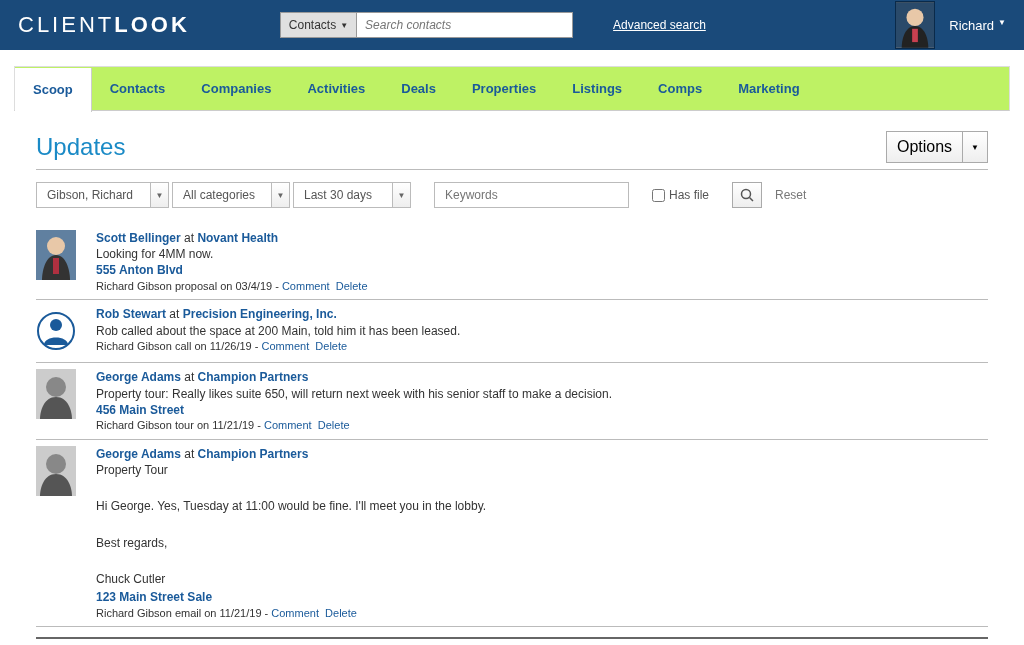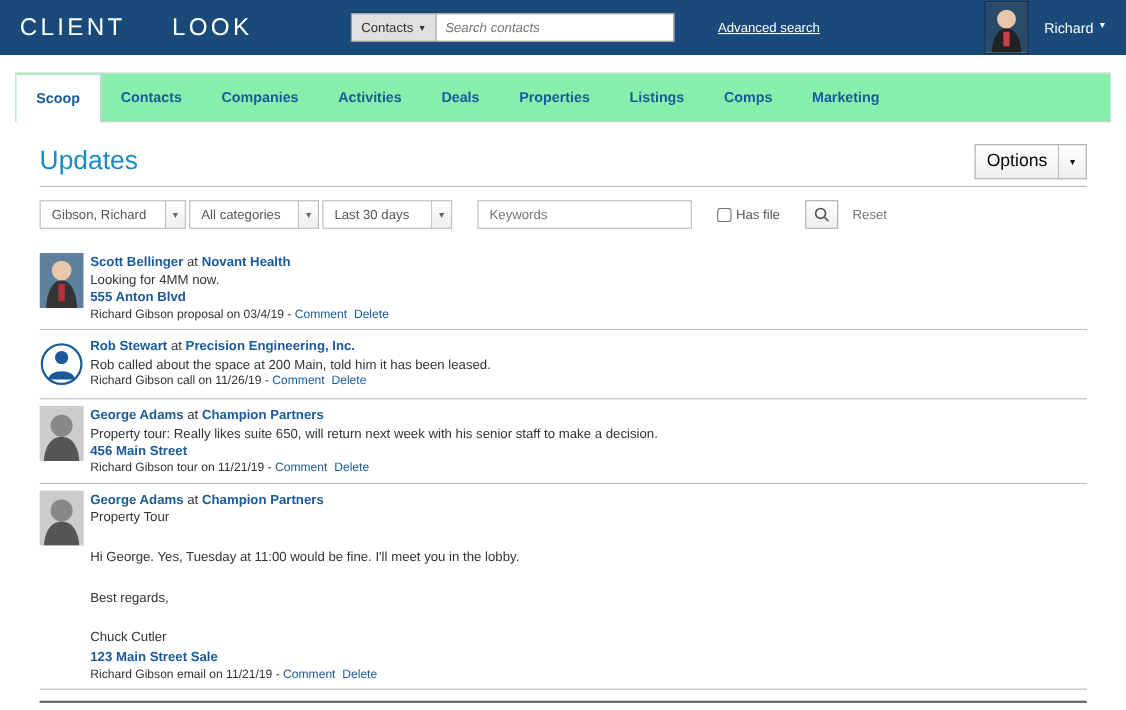--- a/index.html
+++ b/index.html
@@ -3,35 +3,35 @@
 <meta charset="utf-8">
 <style>
   * { box-sizing: border-box; margin: 0; padding: 0; }
   body { font-family: Verdana, Arial, sans-serif; font-size: 12px; color: #333; background: #fff; width: 1024px; }
   a { text-decoration: none; cursor: pointer; }
 
   
   .header { background: #1a4a7a; height: 50px; display: flex; align-items: center; padding: 0 18px; color: #fff; }
   .logo { font-size: 22px; letter-spacing: 3px; font-weight: 300; flex: 0 0 auto; }
   .logo .thin { font-weight: 200; }
-  .logo .bold { font-weight: 400; margin-left: 42px; }
+  .logo .bold { font-weight: 700; }
   .search-wrap { display: flex; align-items: center; margin-left: 90px; }
   .search-scope { background: #e0e0e0; border: 1px solid #999; height: 26px; padding: 0 8px; font-size: 12px; display: flex; align-items: center; gap: 4px; color: #333; }
   .search-scope .tri { font-size: 8px; }
   .search-input { height: 26px; width: 216px; border: 1px solid #999; border-left: none; padding: 0 8px; font-size: 12px; font-style: italic; color: #888; }
   .adv-search { color: #fff; text-decoration: underline; font-size: 12px; margin-left: 40px; }
   .header-right { margin-left: auto; display: flex; align-items: center; gap: 14px; }
   .avatar-box { width: 40px; height: 48px; background: linear-gradient(#8a6a4a, #d0b090); border: 1px solid #0a2a4a; position: relative; overflow: hidden; }
   .avatar-box svg { width: 100%; height: 100%; }
   .username { color: #fff; font-size: 13px; display: flex; align-items: flex-start; gap: 4px; }
   .username .tri { font-size: 8px; }
 
   
   .nav-wrap { padding: 16px 14px 0 14px; }
-  .nav-tabs { display: flex; border-bottom: 1px solid #ccc; background: #86efac; border: 1px solid #ddd; border-bottom: 1px solid #ccc; }
+  .nav-tabs { display: flex; border-bottom: 1px solid #ccc; background: #bef264; border: 1px solid #ddd; border-bottom: 1px solid #ccc; }
   .nav-tab { padding: 14px 18px; font-size: 13px; font-weight: bold; color: #1a5a9a; cursor: pointer; }
   .nav-tab.active { background: #fff; color: #1a5a9a; border-right: 1px solid #ccc; position: relative; top: 1px; margin-bottom: -1px; }
   .nav-tab:not(.active) { color: #1a5a9a; }
   .nav-tab:not(.active):first-child { }
 
   
   .content { padding: 20px 36px 20px 36px; }
   .page-head { display: flex; align-items: center; border-bottom: 1px solid #bbb; padding-bottom: 6px; margin-bottom: 12px; }
   .page-title { color: #1a8ac6; font-size: 24px; font-weight: normal; }
   .options-btn { margin-left: auto; display: flex; }
@@ -43,21 +43,21 @@
   .sel { display: flex; }
   .sel .val { border: 1px solid #bbb; background: #fff; height: 26px; padding: 0 10px; display: flex; align-items: center; font-size: 12px; color: #555; min-width: 115px; }
   .sel .dd { border: 1px solid #bbb; border-left: none; background: linear-gradient(#fff,#eee); width: 18px; display: flex; align-items: center; justify-content: center; font-size: 8px; color: #666; }
   .kw { border: 1px solid #bbb; height: 26px; width: 195px; padding: 0 10px; font-size: 12px; color: #888; margin-left: 20px; }
   .hasfile { display: flex; align-items: center; gap: 4px; font-size: 12px; color: #555; margin-left: 20px; }
   .hasfile input { width: 13px; height: 13px; }
   .icon-btn { border: 1px solid #aaa; background: linear-gradient(#fff,#eee); width: 30px; height: 26px; display: flex; align-items: center; justify-content: center; margin-left: 20px; }
   .reset { color: #777; font-size: 12px; margin-left: 10px; cursor: pointer; }
 
   
-  .feed-item { display: flex; gap: 6px; padding: 4px 0 6px 0; border-bottom: 1px solid #bbb; margin-bottom: 2px; }
+  .feed-item { display: flex; gap: 20px; padding: 4px 0 6px 0; border-bottom: 1px solid #bbb; margin-bottom: 2px; }
   .feed-item:last-of-type { }
   .thumb { width: 40px; height: 50px; flex-shrink: 0; background: #ddd; }
   .thumb svg { width: 100%; height: 100%; display: block; }
   .thumb.circle { background: #fff; border: none; display:flex; align-items:center; justify-content:center; }
   .thumb.circle svg { width: 40px; height: 40px; }
   .feed-body { flex: 1; line-height: 1.35; }
   .feed-body .line1 .contact { color: #1a5a9a; font-weight: bold; }
   .feed-body .line1 .at { color: #333; }
   .feed-body .line1 .company { color: #1a5a9a; font-weight: bold; }
   .feed-body .desc { color: #333; }

